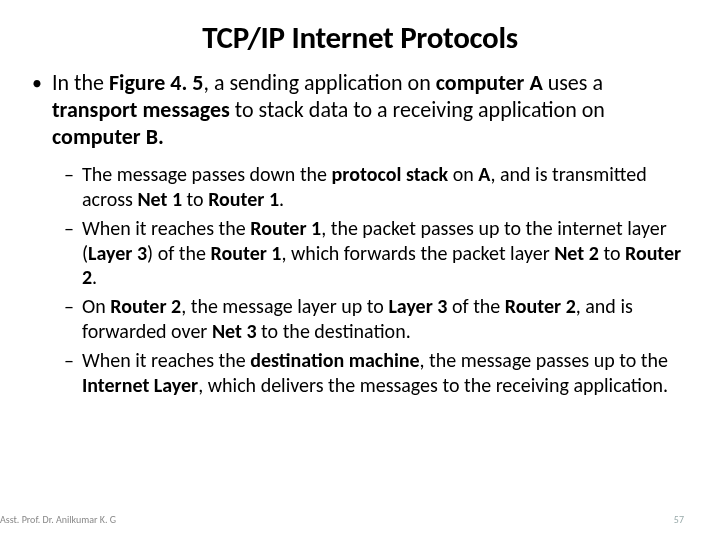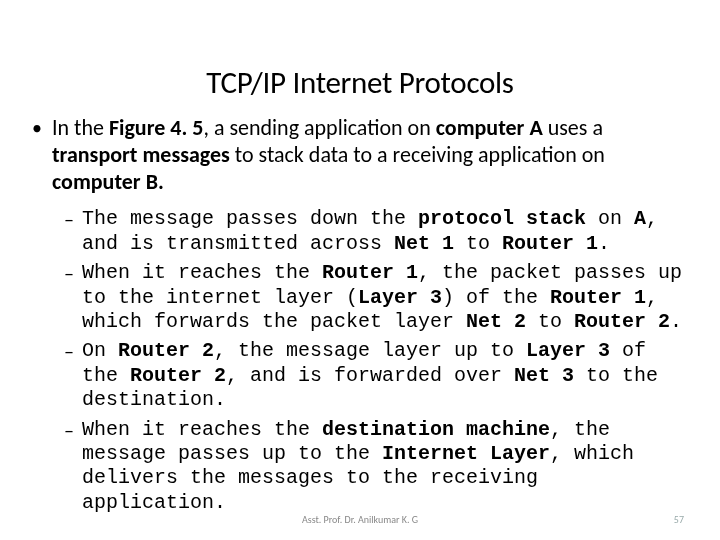--- a/index.html
+++ b/index.html
@@ -7,25 +7,24 @@
       width: 720px;
       height: 540px;
       background: #fff;
       font-family: Calibri, Arial, sans-serif;
       color: #000;
       padding: 18px 28px 10px 28px;
       position: relative;
     }
     .title {
       font-size: 31px;
-      font-weight: 400;
+      font-weight: 700;
       text-align: center;
       margin-bottom: 14px;
       letter-spacing: -0.3px;
-      margin-top: 45px;
     }
     .top-bullet {
       display: flex;
       font-size: 22px;
       line-height: 1.22;
       margin-left: 4px;
       margin-bottom: 12px;
     }
     .top-bullet .bullet-dot {
       margin-right: 10px;
@@ -42,28 +41,27 @@
     .sub-item {
       display: flex;
       font-size: 20px;
       line-height: 1.22;
       margin-bottom: 5px;
     }
     .sub-item .dash {
       margin-right: 8px;
       font-weight: 400;
     }
-    .sub-item .content { flex: 1; font-family: Liberation Mono, monospace; }
+    .sub-item .content { flex: 1; }
     .sub-item b { font-weight: 700; }
     .footer {
       position: absolute;
       bottom: 14px;
       left: 0;
       width: 100%;
-      text-align: center;
       font-size: 10px;
       color: #888;
     }
     .page-num {
       position: absolute;
       bottom: 14px;
       right: 36px;
       font-size: 10px;
       color: #9aa;
     }

